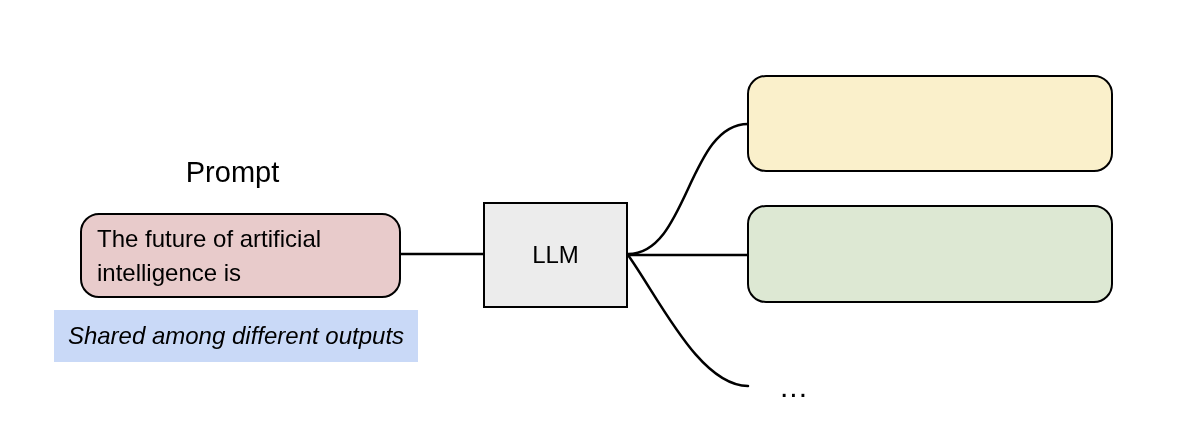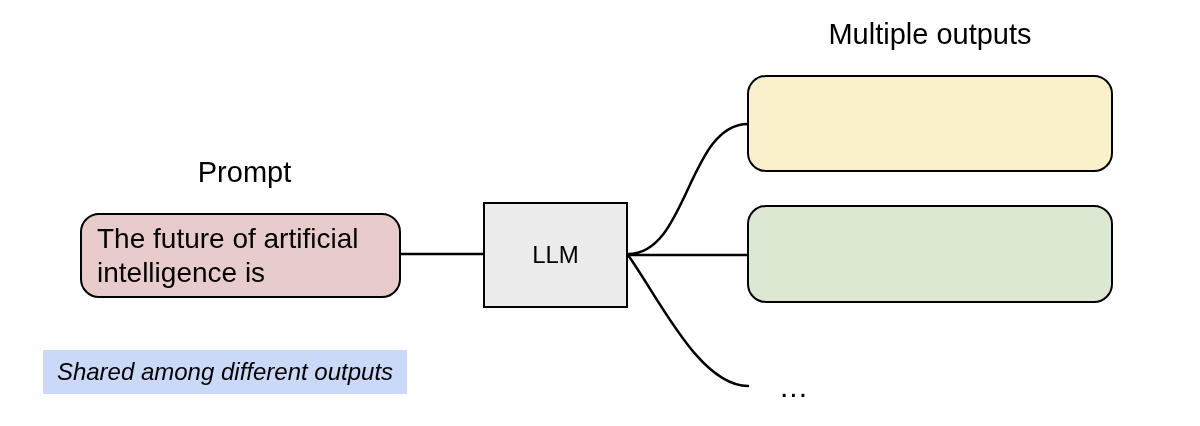--- a/index.html
+++ b/index.html
@@ -20,26 +20,26 @@
   }
   .roundbox {
     box-sizing:border-box;
     border:2.5px solid #000;
     border-radius:19px;
   }
   .prompt-box {
     left:80px; top:213px; width:321px; height:85px;
     display:flex; align-items:center;
     padding:0 26px 0 15px;
-    font-size:28px; line-height:34px;
+    font-size:24px; line-height:34px;
   }
   .note {
-    left:43px; top:310px; width:364px; height:44px;
+    left:54px; top:310px; width:364px; height:52px;
     display:flex; align-items:center; justify-content:center;
-    font-style:italic; font-size:24px;margin-top:40px;
+    font-style:italic; font-size:24px;
   }
   .llm-box {
     box-sizing:border-box;
     border:2.5px solid #000;
     left:483px; top:202px; width:145px; height:106px;
     display:flex; align-items:center; justify-content:center;
     font-size:24px;
   }
   .out1 { left:747px; top:75px;  width:366px; height:97px; }
   .out2 { left:747px; top:205px; width:366px; height:98px; }
@@ -54,35 +54,34 @@
 
 <div class="canvas">
 
   <svg class="abs connectors" viewBox="0 0 1200 426" width="1200" height="426">
     <path d="M 401 254 H 484" fill="none" stroke-width="2.5" stroke-linecap="round" stroke="#000000"></path>
     <path d="M 628 254 C 688 254 688 124 748 124" fill="none" stroke-width="2.5" stroke-linecap="round" stroke="#000000"></path>
     <path d="M 628 255 H 748" fill="none" stroke-width="2.5" stroke-linecap="round" stroke="#000000"></path>
     <path d="M 628 255 C 660 300 700 386 748 386" fill="none" stroke-width="2.5" stroke-linecap="round" stroke="#000000"></path>
   </svg>
 
-  <div class="abs heading" style="left:84px; top:158px; width:321px;">Prompt</div>
+  <div class="abs heading" style="left:72px; top:158px; width:321px;">Prompt</div>
 
   <div class="abs roundbox prompt-box" style="background-color: rgb(232, 203, 203);">
     <span>The future of artificial intelligence is</span>
   </div>
 
   <div class="abs note" style="background-color: rgb(201, 217, 247);">
     <span>Shared among different outputs</span>
   </div>
 
   <div class="abs llm-box" style="background-color: rgb(236, 236, 236);">
     <span>LLM</span>
   </div>
 
-  <div class="abs heading" style="left:747px; top:20px; width:366px;">Multiple outputs</div>
 
   <div class="abs roundbox out1" style="background-color: rgb(250, 240, 203);"></div>
 
   <div class="abs roundbox out2" style="background-color: rgb(221, 232, 211);"></div>
 
   <div class="abs ellipsis">...</div>
 
 </div>
 
 </body></html>

